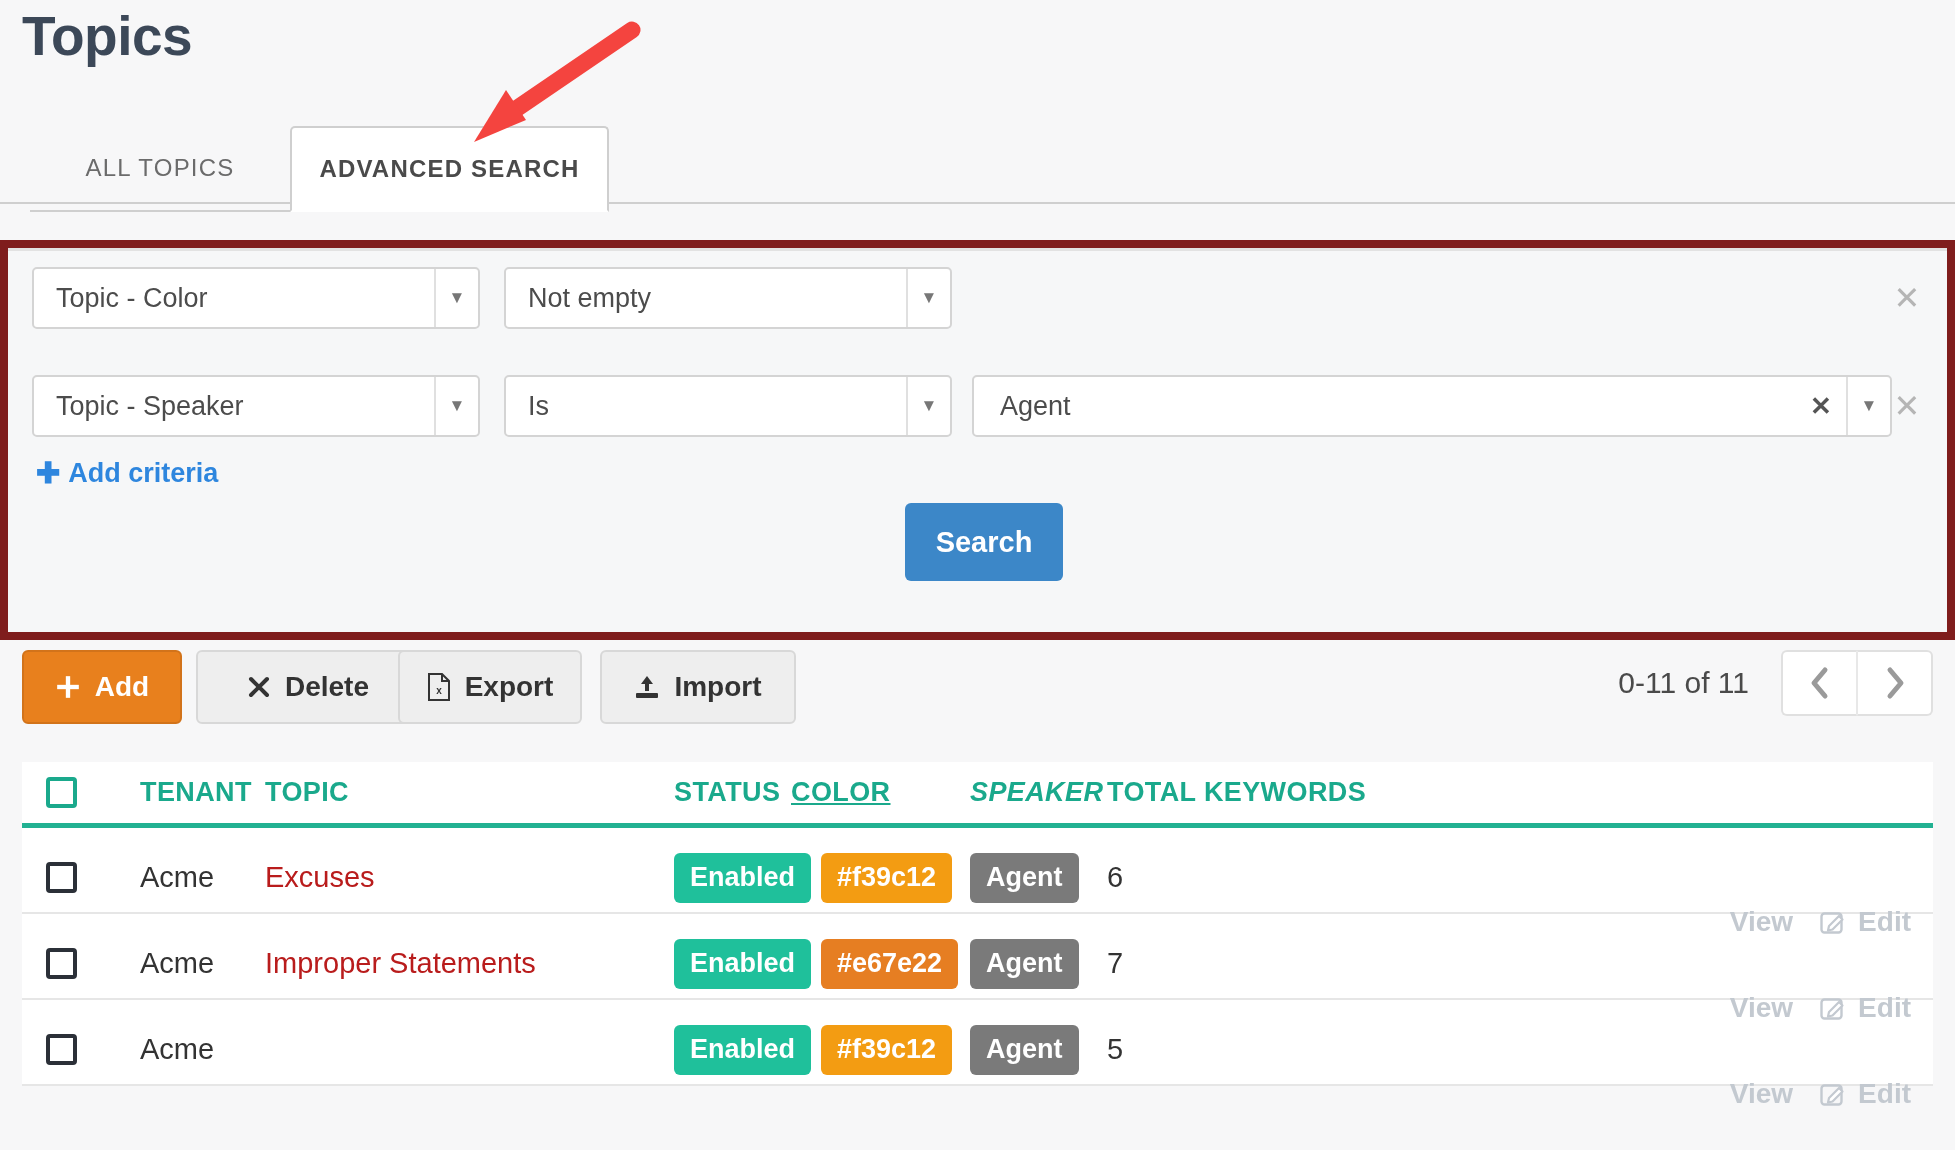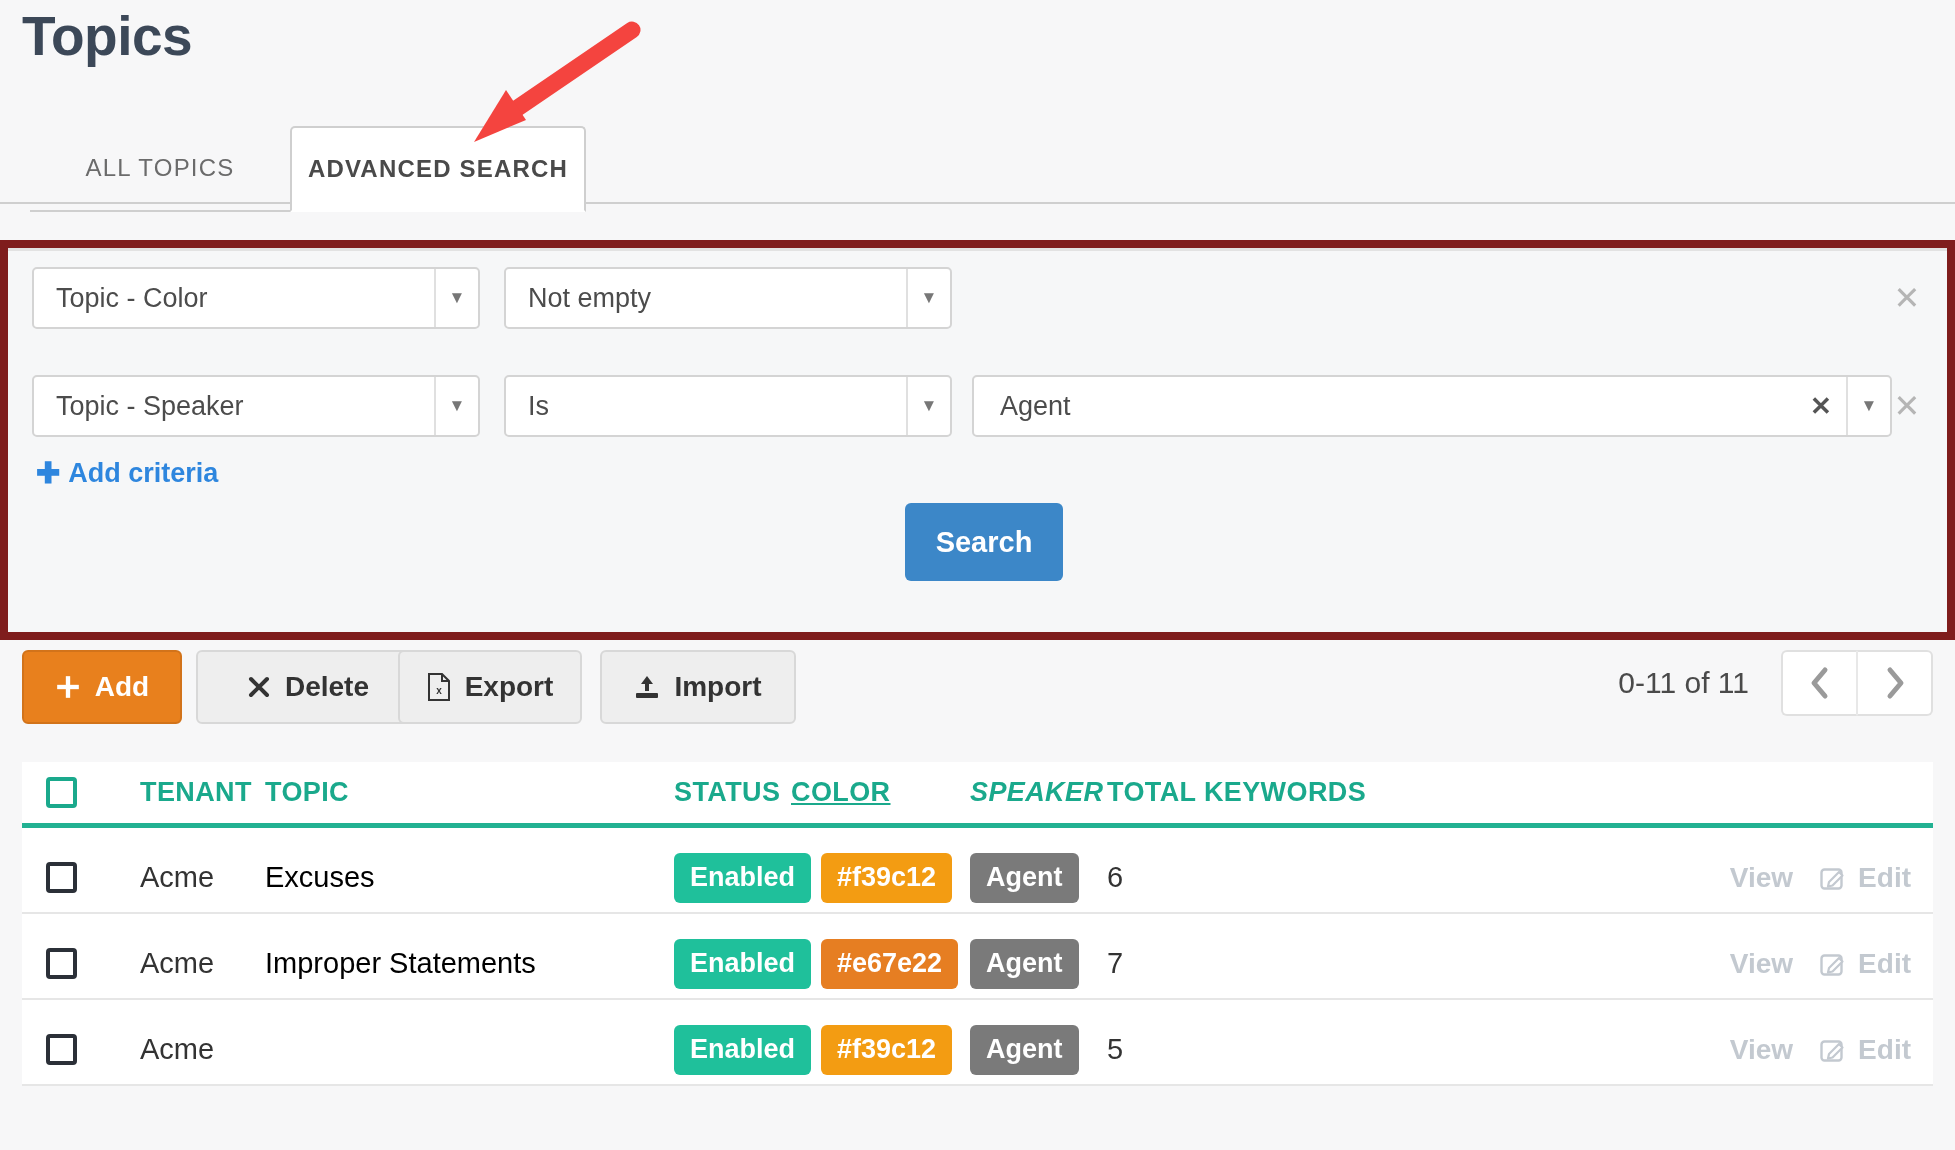--- a/index.html
+++ b/index.html
@@ -32,21 +32,21 @@
     display: flex; align-items: center; justify-content: center;
     font-size: 24px; letter-spacing: 1.2px;
     color: #6b6b6b; background: transparent;
     cursor: pointer; user-select: none;
   }
   .tab-all {
     left: 30px; width: 260px;
     border-bottom: 2px solid #cfcfcf;
   }
   .tab-adv {
-    left: 290px; width: 296px;
+    left: 290px; width: 319px;
     background: #ffffff;
     border: 2px solid #cfcfcf;
     border-bottom: 2px solid #ffffff;
     border-radius: 5px 5px 0 0;
     color: #4a4a4a; font-weight: bold;
     z-index: 3;
   }
 
   
   .arrow-svg {
@@ -207,26 +207,26 @@
   .chk-head { border: 4px solid #1aa98c; }
   .chk-row  { border: 4px solid #2b3038; }
 
   .trow {
     position: relative; height: 86px;
     border-bottom: 2px solid #e6e6e6;
   }
   .cell { position: absolute; top: 0; height: 99px; display: flex; align-items: center; }
   .c-chk     { left: 24px; }
   .c-tenant  { left: 118px; font-size: 29px; color: #333; }
-  .c-topic   { left: 243px; font-size: 29px; color: #000000; cursor: pointer; }
+  .c-topic   { left: 243px; font-size: 29px; color: #b91c1c; cursor: pointer; }
   .c-status  { left: 652px; }
   .c-color   { left: 799px; }
   .c-speaker { left: 948px; }
   .c-keywords{ left: 1085px; font-size: 29px; color: #333; }
-  .c-actions { right: 22px; gap: 26px; }
+  .c-actions { right: 22px; gap: 26px; margin-top: 44px; }
 
   .badge {
     display: flex; align-items: center; justify-content: center;
     height: 50px; padding: 0 16px; border-radius: 6px;
     color: #ffffff; font-size: 27px; font-weight: bold;
     white-space: nowrap;
   }
   .badge-status { background: #1fc09b; min-width: 120px; }
   .badge-color  { min-width: 120px; }
   .badge-speaker{ background: #7a7a7a; min-width: 100px; }

